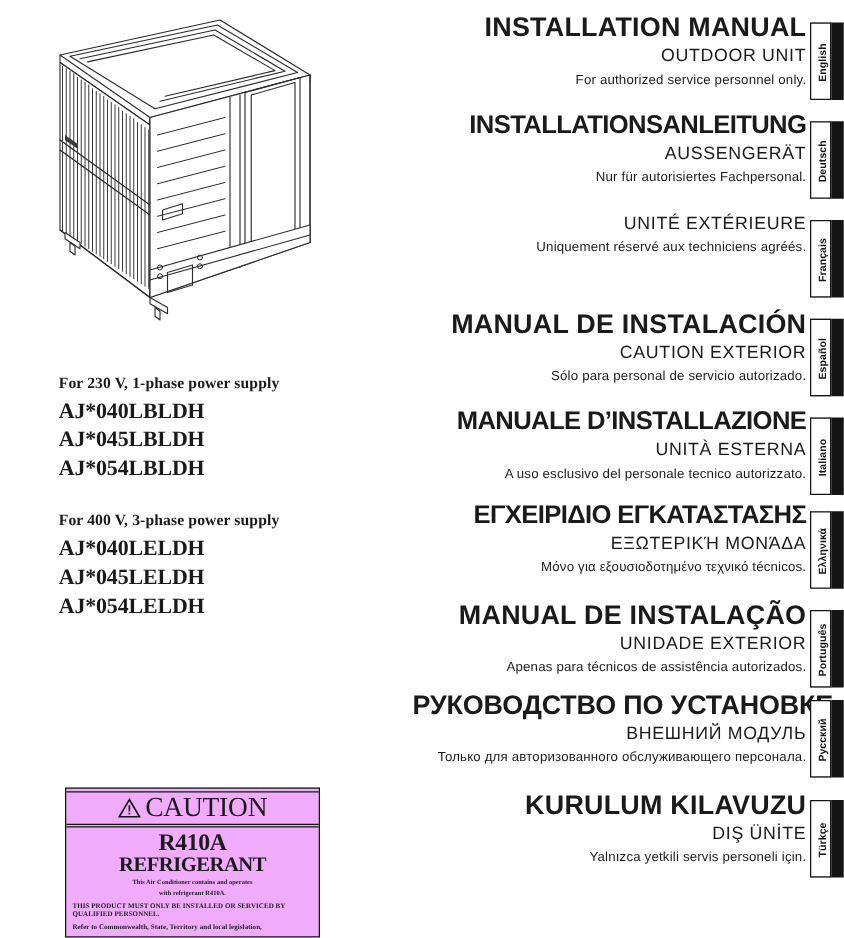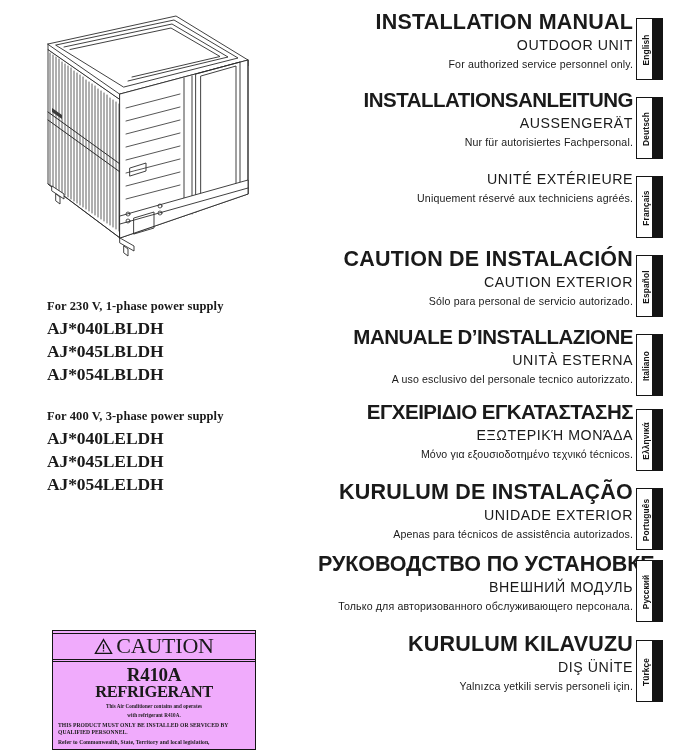--- a/index.html
+++ b/index.html
@@ -130,21 +130,21 @@
     font-weight: bold;
     line-height: 1.3;
     margin: 0 0 3px 0;
     letter-spacing: 0.05px;
   }
   .caution-p:last-child { margin-bottom: 0; }
 
   
   #language-list {
     position: absolute;
-    left: 318px;
+    left: 330px;
     top: 0;
     width: 345px;
     height: 730px;
     text-decoration: underline;
   }
   .lang-block {
     position: absolute;
     left: 0;
     width: 345px;
     height: 86px;
@@ -396,21 +396,21 @@
       </div>
       <div class="lang-tab">
         <div class="tab-black"></div>
         <div class="tab-white">
           <div class="tab-label">Français</div>
         </div>
       </div>
     </div>
     <div class="lang-block" style="top: 247px;">
       <div class="lang-text">
-        <p class="lang-title ">CAUTION DE INSTALACIÓN</p>
+        <p class="lang-title ">MANUAL DE INSTALACIÓN</p>
         <p class="lang-sub">CAUTION EXTERIOR</p>
         <p class="lang-note">Sólo para personal de servicio autorizado.</p>
       </div>
       <div class="lang-tab">
         <div class="tab-black"></div>
         <div class="tab-white">
           <div class="tab-label">Español</div>
         </div>
       </div>
     </div>
@@ -435,21 +435,21 @@
       </div>
       <div class="lang-tab">
         <div class="tab-black"></div>
         <div class="tab-white">
           <div class="tab-label">Ελληνικά</div>
         </div>
       </div>
     </div>
     <div class="lang-block" style="top: 480px;">
       <div class="lang-text">
-        <p class="lang-title ">KURULUM DE INSTALAÇÃO</p>
+        <p class="lang-title ">MANUAL DE INSTALAÇÃO</p>
         <p class="lang-sub">UNIDADE EXTERIOR</p>
         <p class="lang-note">Apenas para técnicos de assistência autorizados.</p>
       </div>
       <div class="lang-tab">
         <div class="tab-black"></div>
         <div class="tab-white">
           <div class="tab-label">Português</div>
         </div>
       </div>
     </div>

